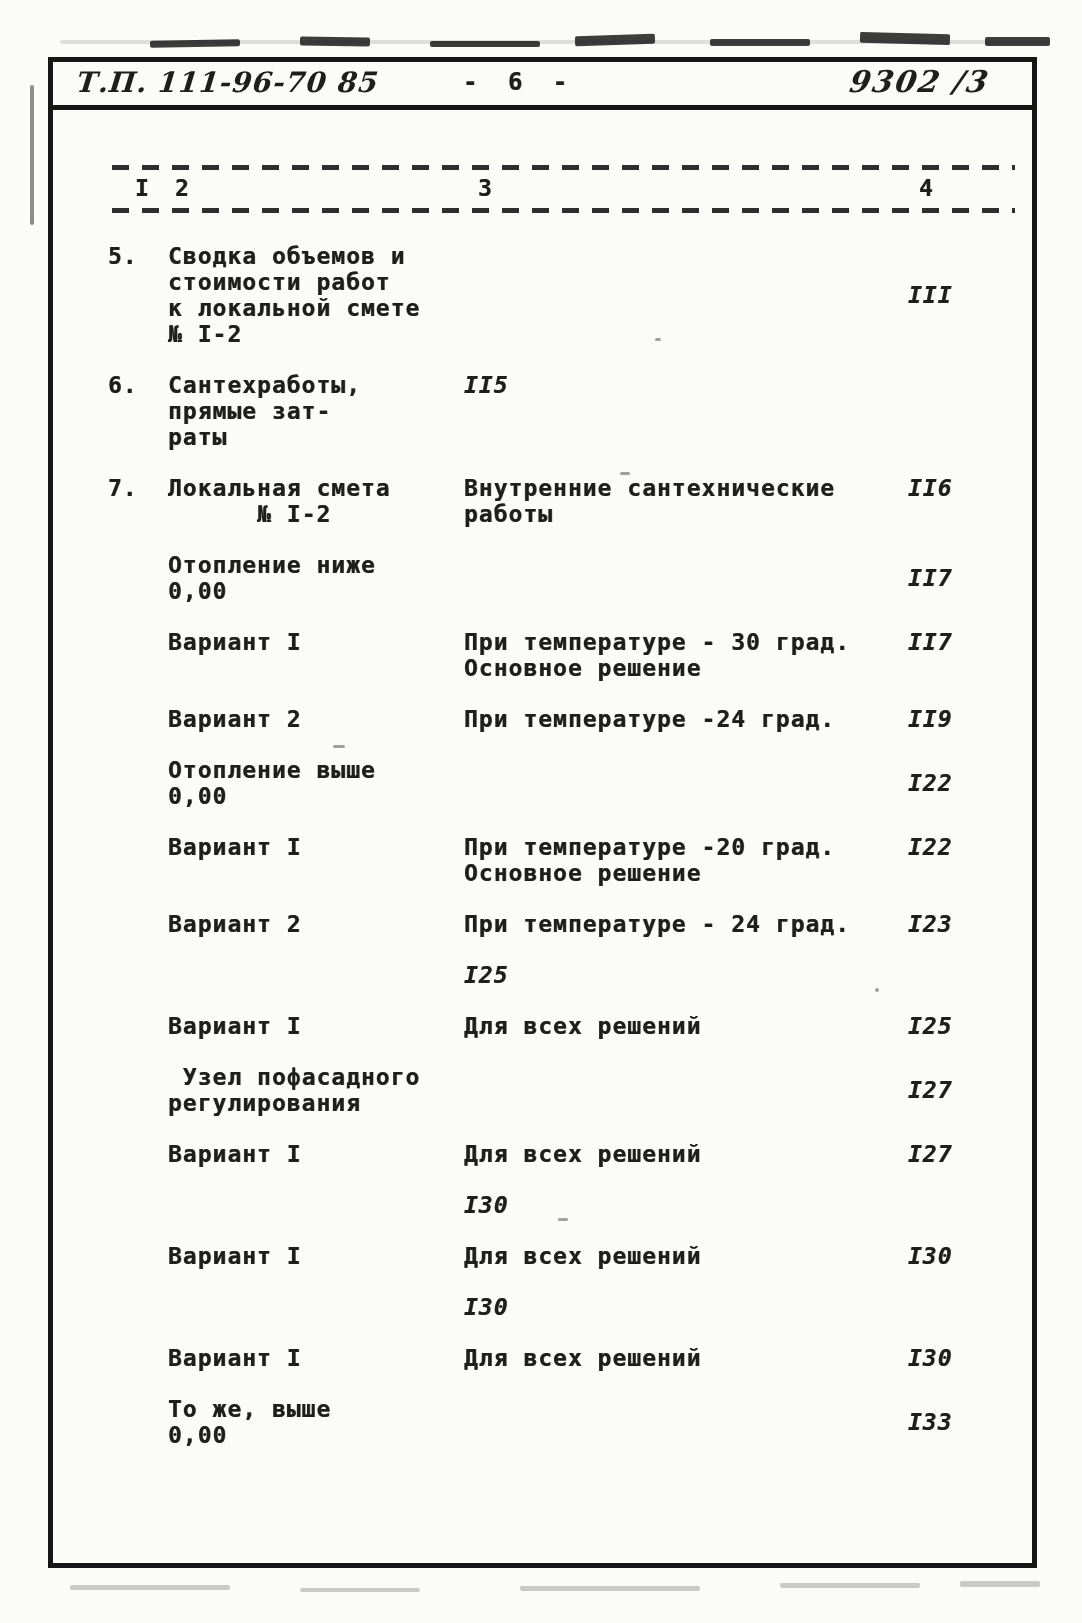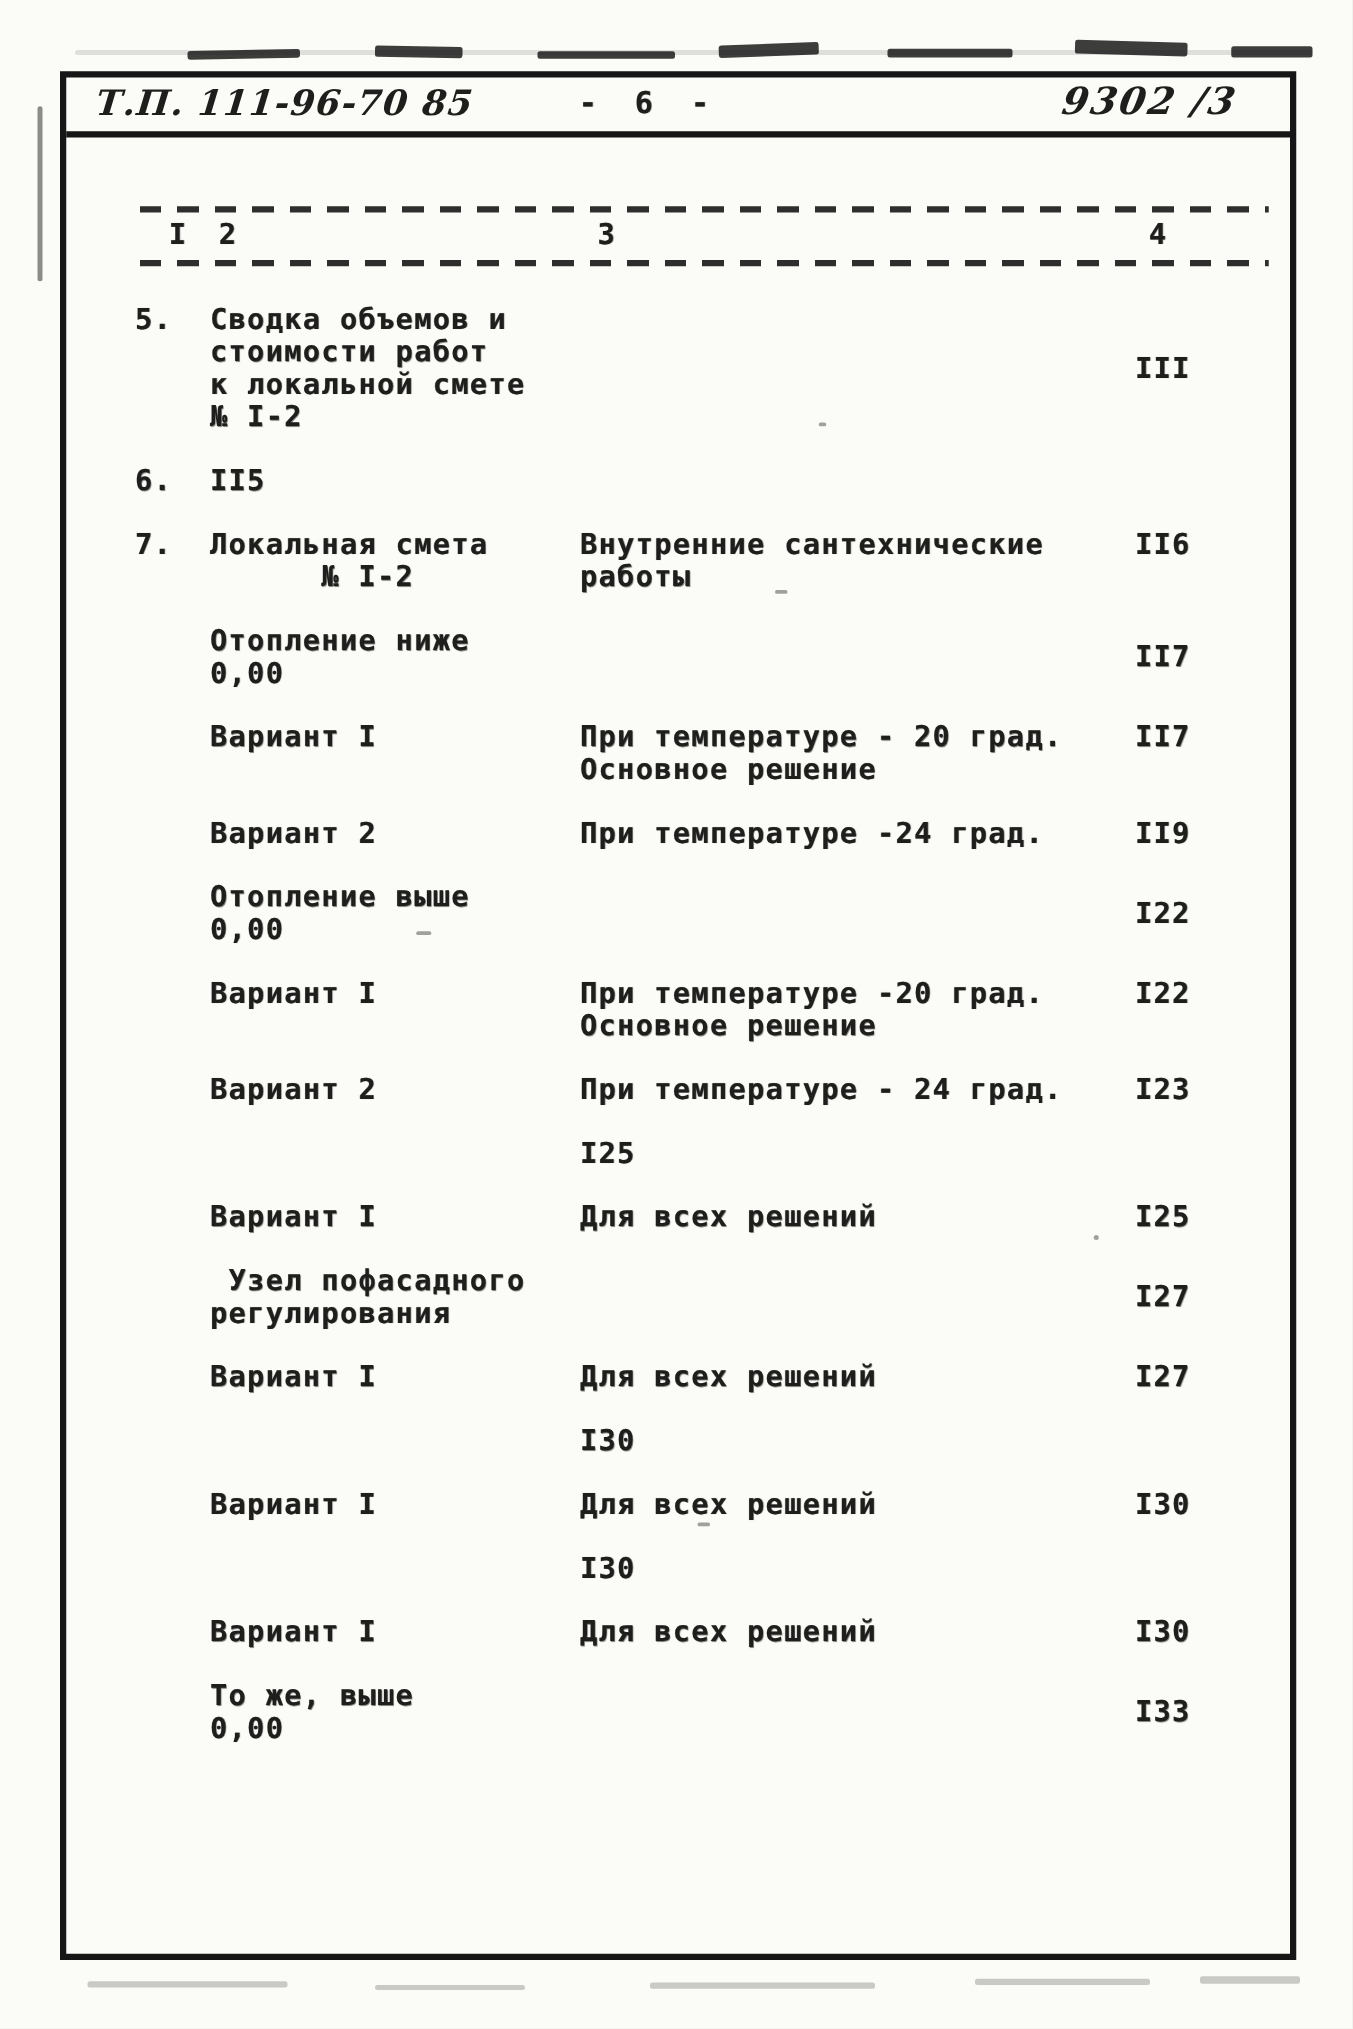--- a/index.html
+++ b/index.html
@@ -64,21 +64,21 @@
   .hl-2{left:122px;}
   .hl-3{left:425px;}
   .hl-4{left:866px;}
   
   .tbody{margin:30px 20px 0 55px;}
   .row{
     display:grid;
     grid-template-columns:60px 296px 444px auto;
     margin-bottom:25px;
   }
-  .row .c4{align-self:center;}
+  .row .c4{align-self:center;font-style:italic;}
   .row.has-col3 .c4{align-self:start;}
   
   .art{position:absolute;border-radius:2px;}
   .a-dark{background:#1b1b1b;opacity:.85;}
   .a-gray{background:#a9a9a4;opacity:.6;}
   .a-speck{background:#6f6f6a;opacity:.65;}
 </style>
 </head>
 <body>
 
@@ -128,41 +128,43 @@
           <div class="c1 typed">5.</div>
           <div class="c2 typed">Сводка объемов и
 стоимости работ
 к локальной смете
 № I-2</div>
           <div class="c3 typed"></div>
           <div class="c4 typed">III</div>
         </div>
         <div class="row has-col3">
           <div class="c1 typed">6.</div>
+          <div class="c3 typed">Сантехработы, прямые зат-
+раты</div>
           <div class="c4 typed">II5</div>
         </div>
         <div class="row has-col3">
           <div class="c1 typed">7.</div>
           <div class="c2 typed">Локальная смета
       № I-2</div>
           <div class="c3 typed">Внутренние сантехнические
 работы</div>
           <div class="c4 typed">II6</div>
         </div>
         <div class="row">
           <div class="c1 typed"></div>
           <div class="c2 typed">Отопление ниже
 0,00</div>
           <div class="c3 typed"></div>
           <div class="c4 typed">II7</div>
         </div>
         <div class="row has-col3">
           <div class="c1 typed"></div>
           <div class="c2 typed">Вариант I</div>
-          <div class="c3 typed">При температуре - 20 град.
+          <div class="c3 typed">При температуре - 30 град.
 Основное решение</div>
           <div class="c4 typed">II7</div>
         </div>
         <div class="row has-col3">
           <div class="c1 typed"></div>
           <div class="c2 typed">Вариант 2</div>
           <div class="c3 typed">При температуре -24 град.</div>
           <div class="c4 typed">II9</div>
         </div>
         <div class="row">

